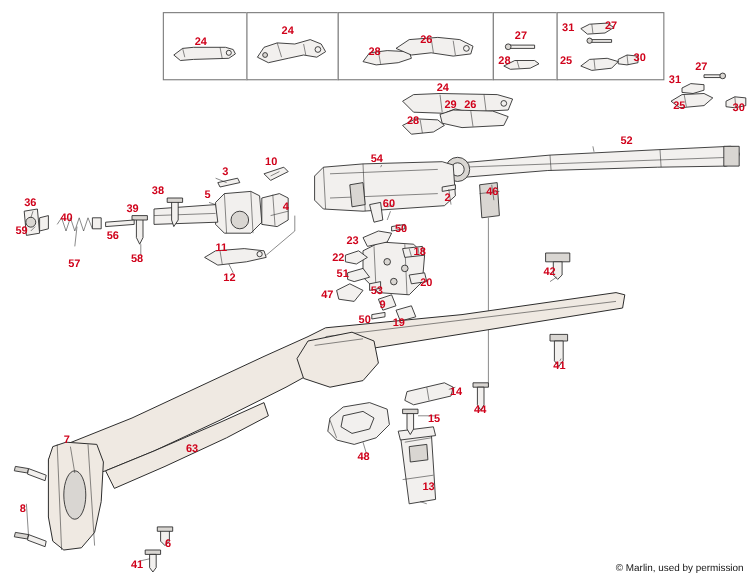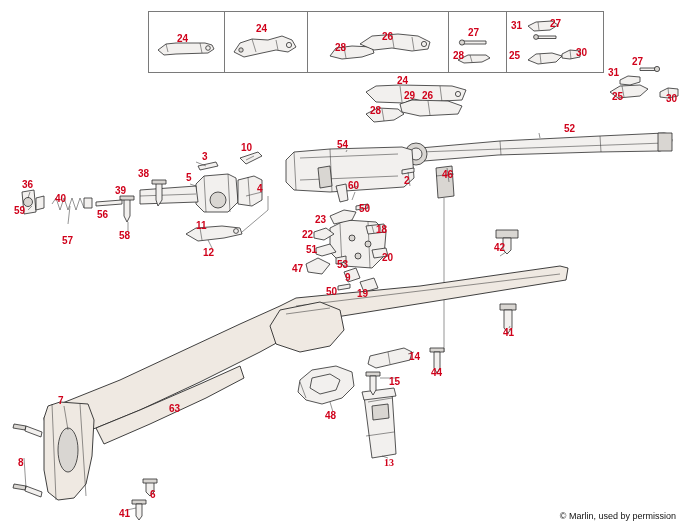--- a/index.html
+++ b/index.html
@@ -383,21 +383,21 @@
   <div class="callout" style="left:292px;top:264px;">47</div>
   <div class="callout" style="left:345px;top:273px;">9</div>
   <div class="callout" style="left:326px;top:287px;">50</div>
   <div class="callout" style="left:357px;top:289px;">19</div>
   <div class="callout" style="left:494px;top:243px;">42</div>
   <div class="callout" style="left:503px;top:328px;">41</div>
   <div class="callout" style="left:409px;top:352px;">14</div>
   <div class="callout" style="left:431px;top:368px;">44</div>
   <div class="callout" style="left:389px;top:377px;">15</div>
   <div class="callout" style="left:325px;top:411px;">48</div>
-  <div class="callout" style="left:384px;top:458px;font-family:Liberation Serif, serif;">13</div>
+  <div class="callout" style="left:384px;top:438px;">13</div>
   <div class="callout" style="left:58px;top:396px;">7</div>
   <div class="callout" style="left:169px;top:404px;">63</div>
   <div class="callout" style="left:18px;top:458px;">8</div>
   <div class="callout" style="left:150px;top:490px;">6</div>
   <div class="callout" style="left:119px;top:509px;">41</div>
 
   <div class="copyright">© Marlin, used by permission</div>
 </div>
 
 </body></html>

